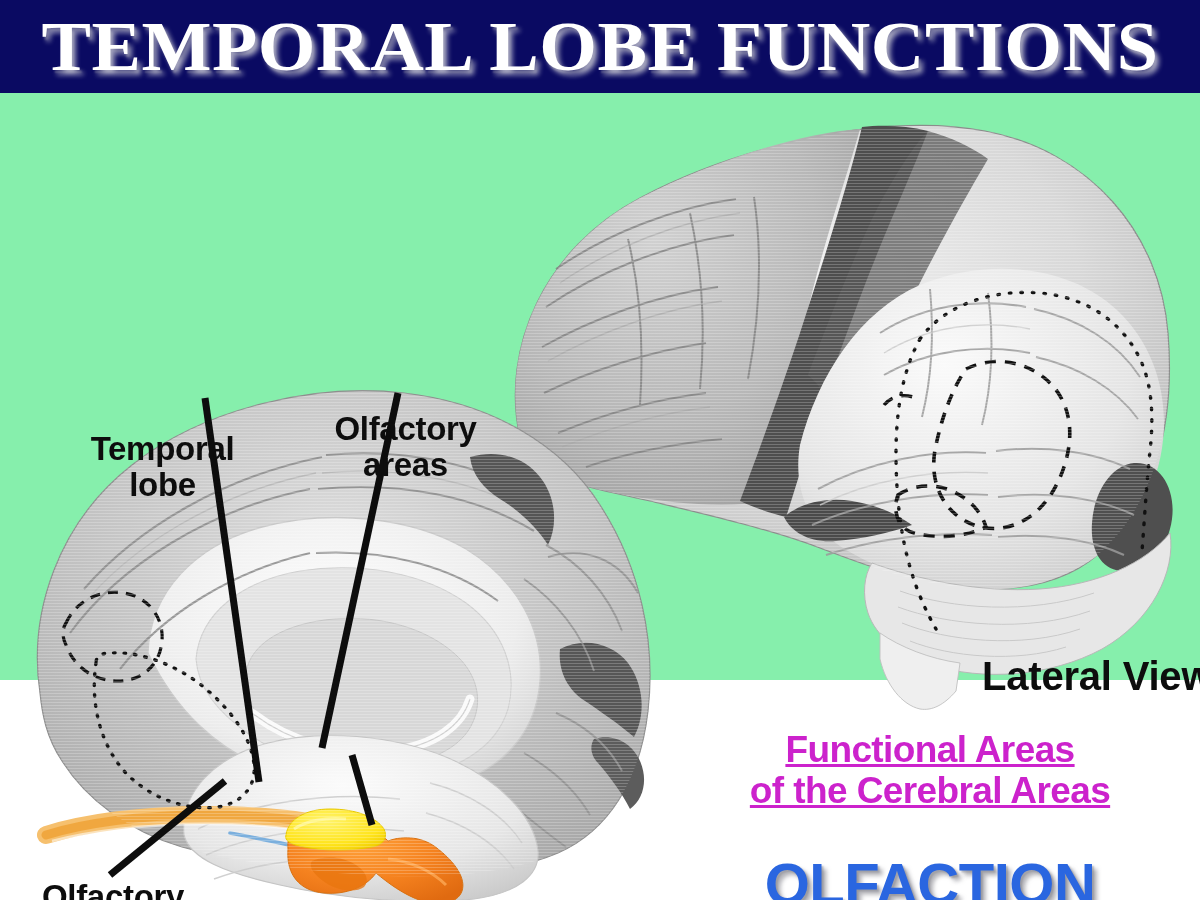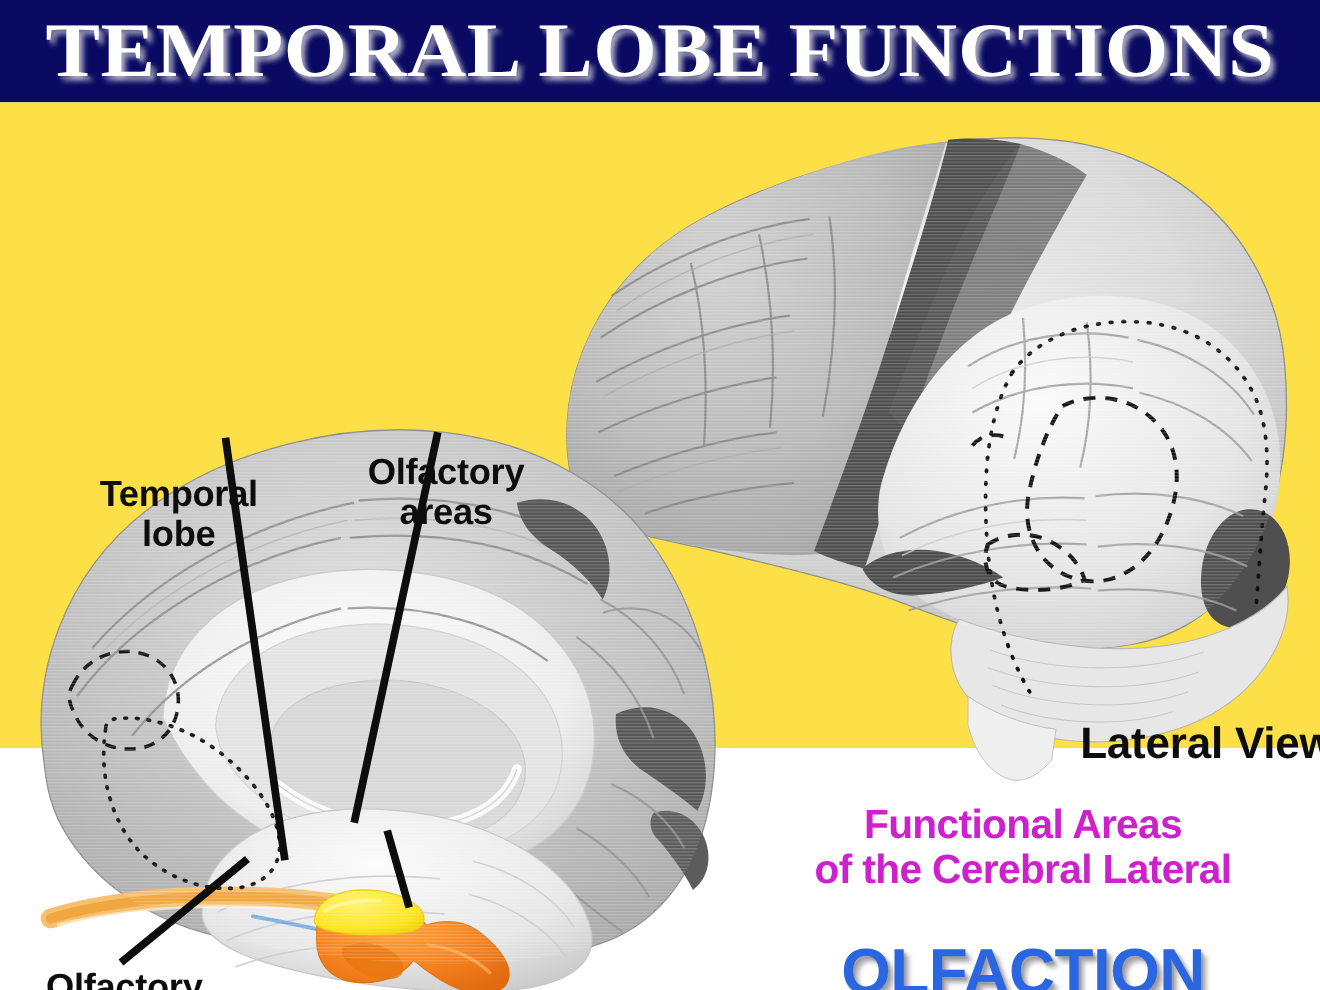--- a/index.html
+++ b/index.html
@@ -39,21 +39,21 @@
     text-shadow: 4px 5px 5px rgba(180,180,200,0.85),
                  2px 3px 2px rgba(120,120,150,0.55);
   }
 
   
   #stage {
     position: absolute;
     left: 0; top: 93px;
     width: 1200px;
     height: 587px;
-    background: #fde047;
+    background: #86efac;
   }
   #stage svg.art {
     position: absolute;
     left: 0; top: 0;
   }
 
   
   .anno {
     position: absolute;
     font-family: "Liberation Sans", sans-serif;
@@ -90,20 +90,21 @@
     text-align: center;
   }
   .caption-line {
     font-family: "Liberation Sans", sans-serif;
     font-weight: bold;
     font-size: 37px;
     line-height: 1.11;
     color: #cc22cc;
     letter-spacing: -0.6px;
     white-space: nowrap;
+    text-decoration: underline;
   }
   #olfaction-word {
     position: absolute;
     left: 675px;
     top: 757px;
     width: 510px;
     text-align: center;
     font-family: "Liberation Sans", sans-serif;
     font-weight: bold;
     font-size: 58px;
@@ -380,18 +381,18 @@
   <div class="anno ctr" id="label-olfactory-areas">Olfactory
 areas</div>
 
   <div class="anno ctr" id="label-olfactory-tract">Olfactory
 tract</div>
 
   <div class="viewlabel" id="label-lateral-view">Lateral View</div>
 
   <div id="caption-block">
     <div class="caption-line" style="color: rgb(204, 34, 204);">Functional Areas</div>
-    <div class="caption-line" style="color: rgb(204, 34, 204);">of the Cerebral Lateral</div>
+    <div class="caption-line" style="color: rgb(204, 34, 204);">of the Cerebral Areas</div>
   </div>
 
   <div id="olfaction-word" style="color: rgb(42, 102, 224);">OLFACTION</div>
 
 </div>
 
 </body></html>

